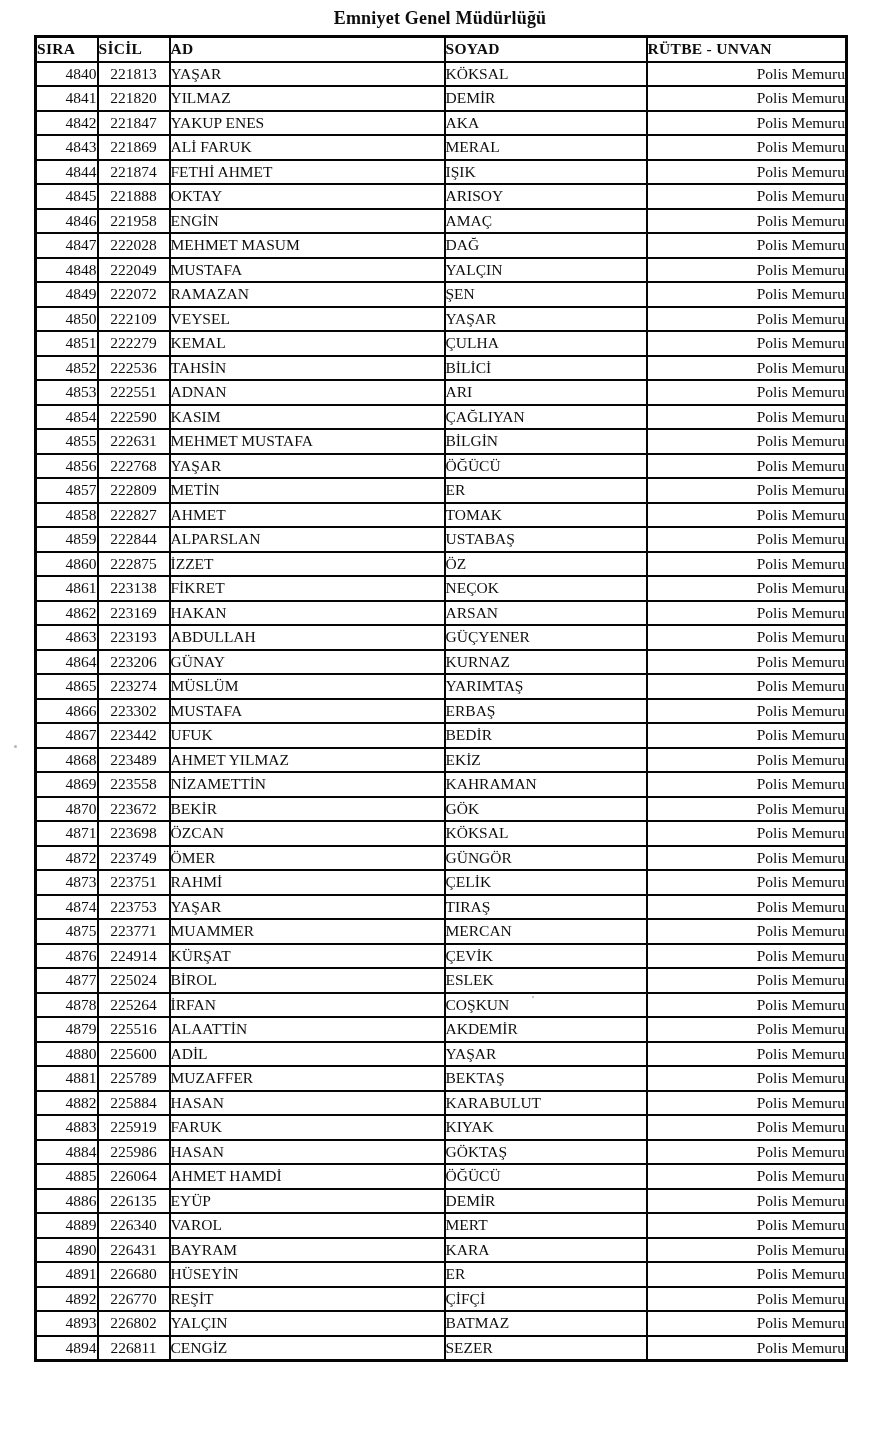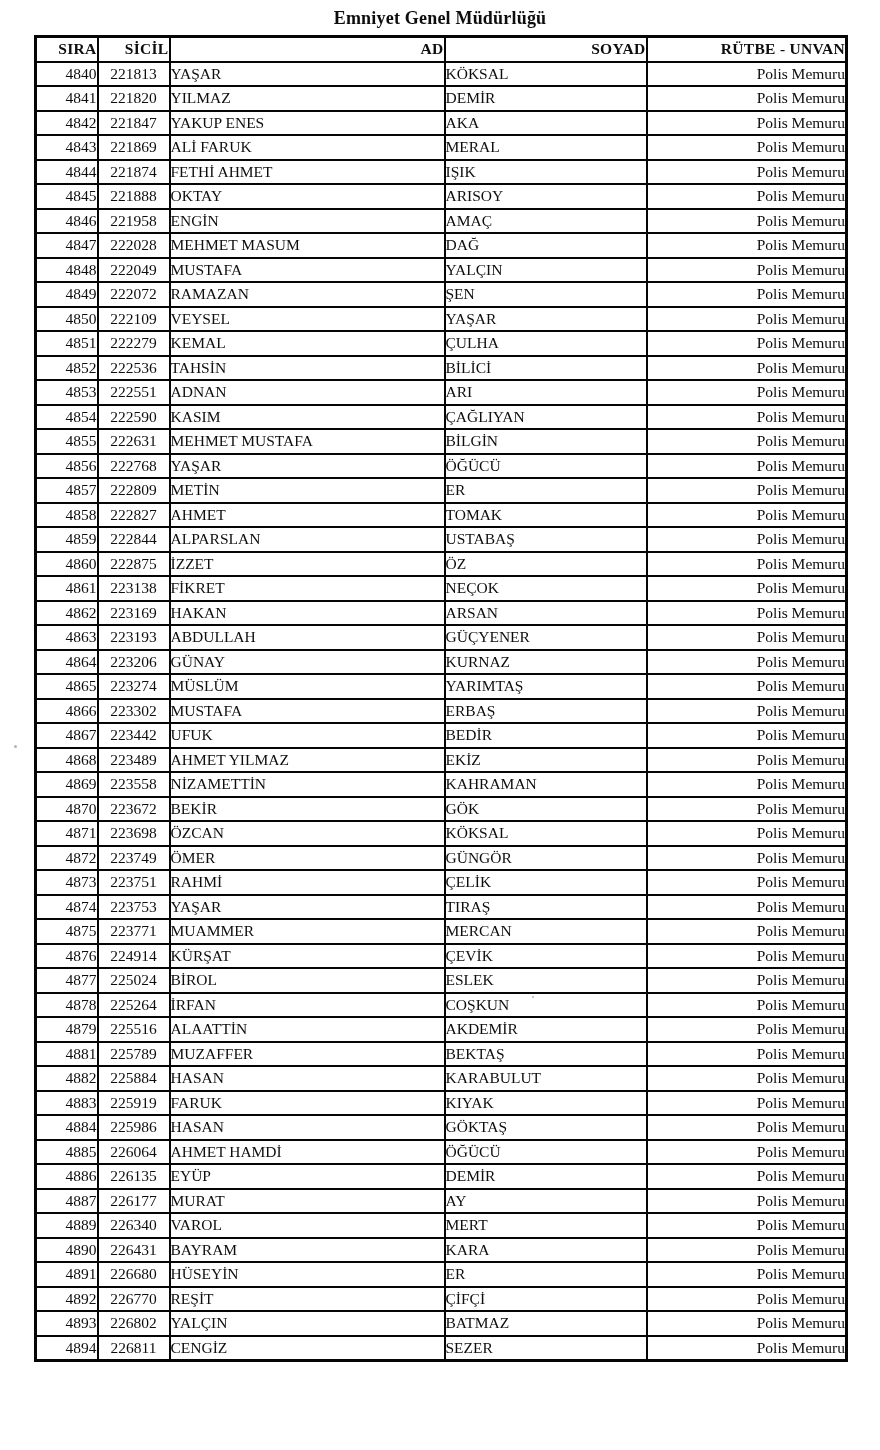--- a/index.html
+++ b/index.html
@@ -37,21 +37,21 @@
     padding: 0;
     height: 22.5px;
     line-height: 22.5px;
     font-size: 15.5px;
   }
   table.roster {
     border: 3px solid #050505;
   }
   table.roster th {
     font-weight: bold;
-    text-align: right;
+    text-align: left;
     font-size: 15.5px;
     letter-spacing: 0.3px;
   }
   td.c-sira  { text-align: right; }
   td.c-sicil { text-align: center; }
   td.c-ad    { text-align: left; padding-left: 5px; }
   td.c-soyad { text-align: left; padding-left: 5px; }
   td.c-rutbe { text-align: right; padding-left: 7px; }
   
   .speck {
@@ -362,20 +362,27 @@
     <td class="c-rutbe">Polis Memuru</td>
   </tr>
       <tr>
     <td class="c-sira">4879</td>
     <td class="c-sicil">225516</td>
     <td class="c-ad">ALAATTİN</td>
     <td class="c-soyad">AKDEMİR</td>
     <td class="c-rutbe">Polis Memuru</td>
   </tr>
       <tr>
+    <td class="c-sira">4880</td>
+    <td class="c-sicil">225600</td>
+    <td class="c-ad">ADİL</td>
+    <td class="c-soyad">YAŞAR</td>
+    <td class="c-rutbe">Polis Memuru</td>
+  </tr>
+      <tr>
     <td class="c-sira">4881</td>
     <td class="c-sicil">225789</td>
     <td class="c-ad">MUZAFFER</td>
     <td class="c-soyad">BEKTAŞ</td>
     <td class="c-rutbe">Polis Memuru</td>
   </tr>
       <tr>
     <td class="c-sira">4882</td>
     <td class="c-sicil">225884</td>
     <td class="c-ad">HASAN</td>
@@ -401,27 +408,20 @@
     <td class="c-sicil">226064</td>
     <td class="c-ad">AHMET HAMDİ</td>
     <td class="c-soyad">ÖĞÜCÜ</td>
     <td class="c-rutbe">Polis Memuru</td>
   </tr>
       <tr>
     <td class="c-sira">4886</td>
     <td class="c-sicil">226135</td>
     <td class="c-ad">EYÜP</td>
     <td class="c-soyad">DEMİR</td>
-    <td class="c-rutbe">Polis Memuru</td>
-  </tr>
-      <tr>
-    <td class="c-sira">4887</td>
-    <td class="c-sicil">226177</td>
-    <td class="c-ad">MURAT</td>
-    <td class="c-soyad">AY</td>
     <td class="c-rutbe">Polis Memuru</td>
   </tr>
       <tr>
     <td class="c-sira">4889</td>
     <td class="c-sicil">226340</td>
     <td class="c-ad">VAROL</td>
     <td class="c-soyad">MERT</td>
     <td class="c-rutbe">Polis Memuru</td>
   </tr>
       <tr>

